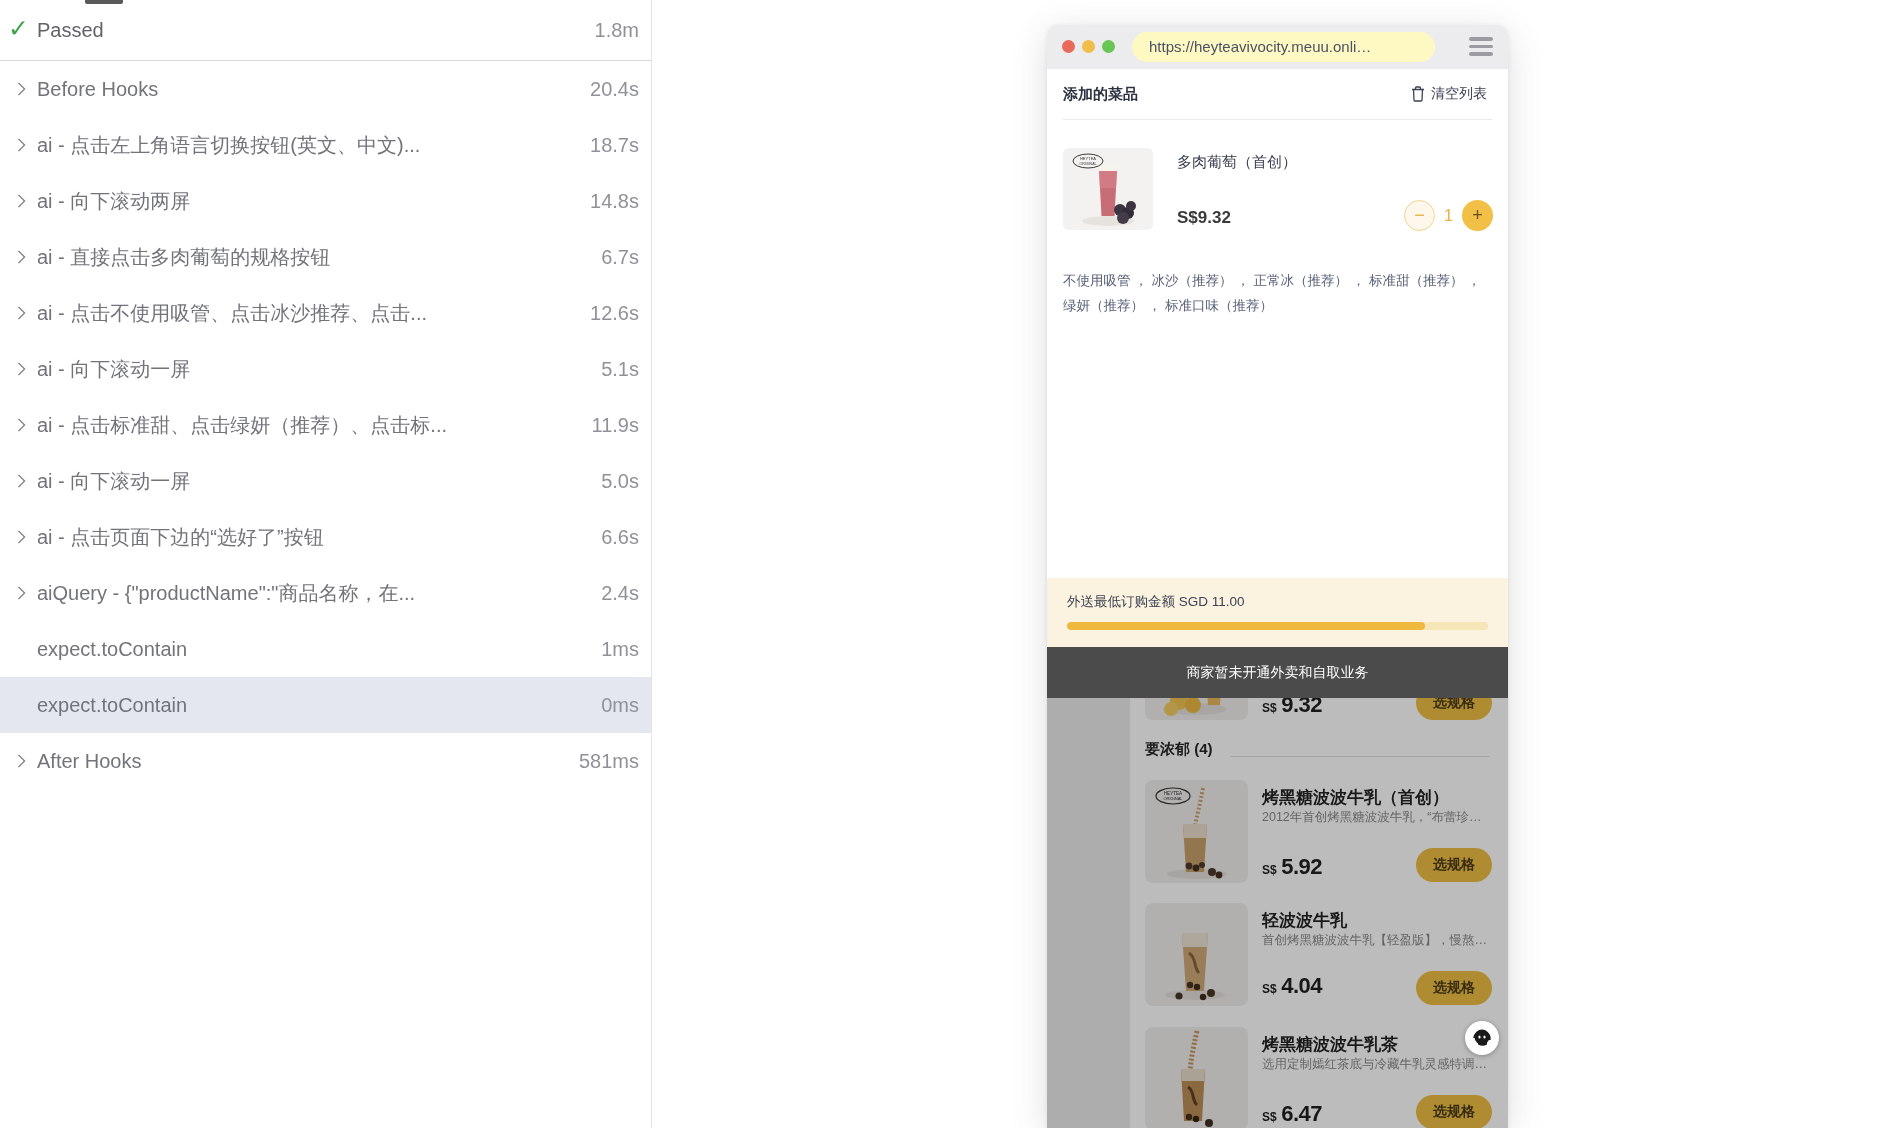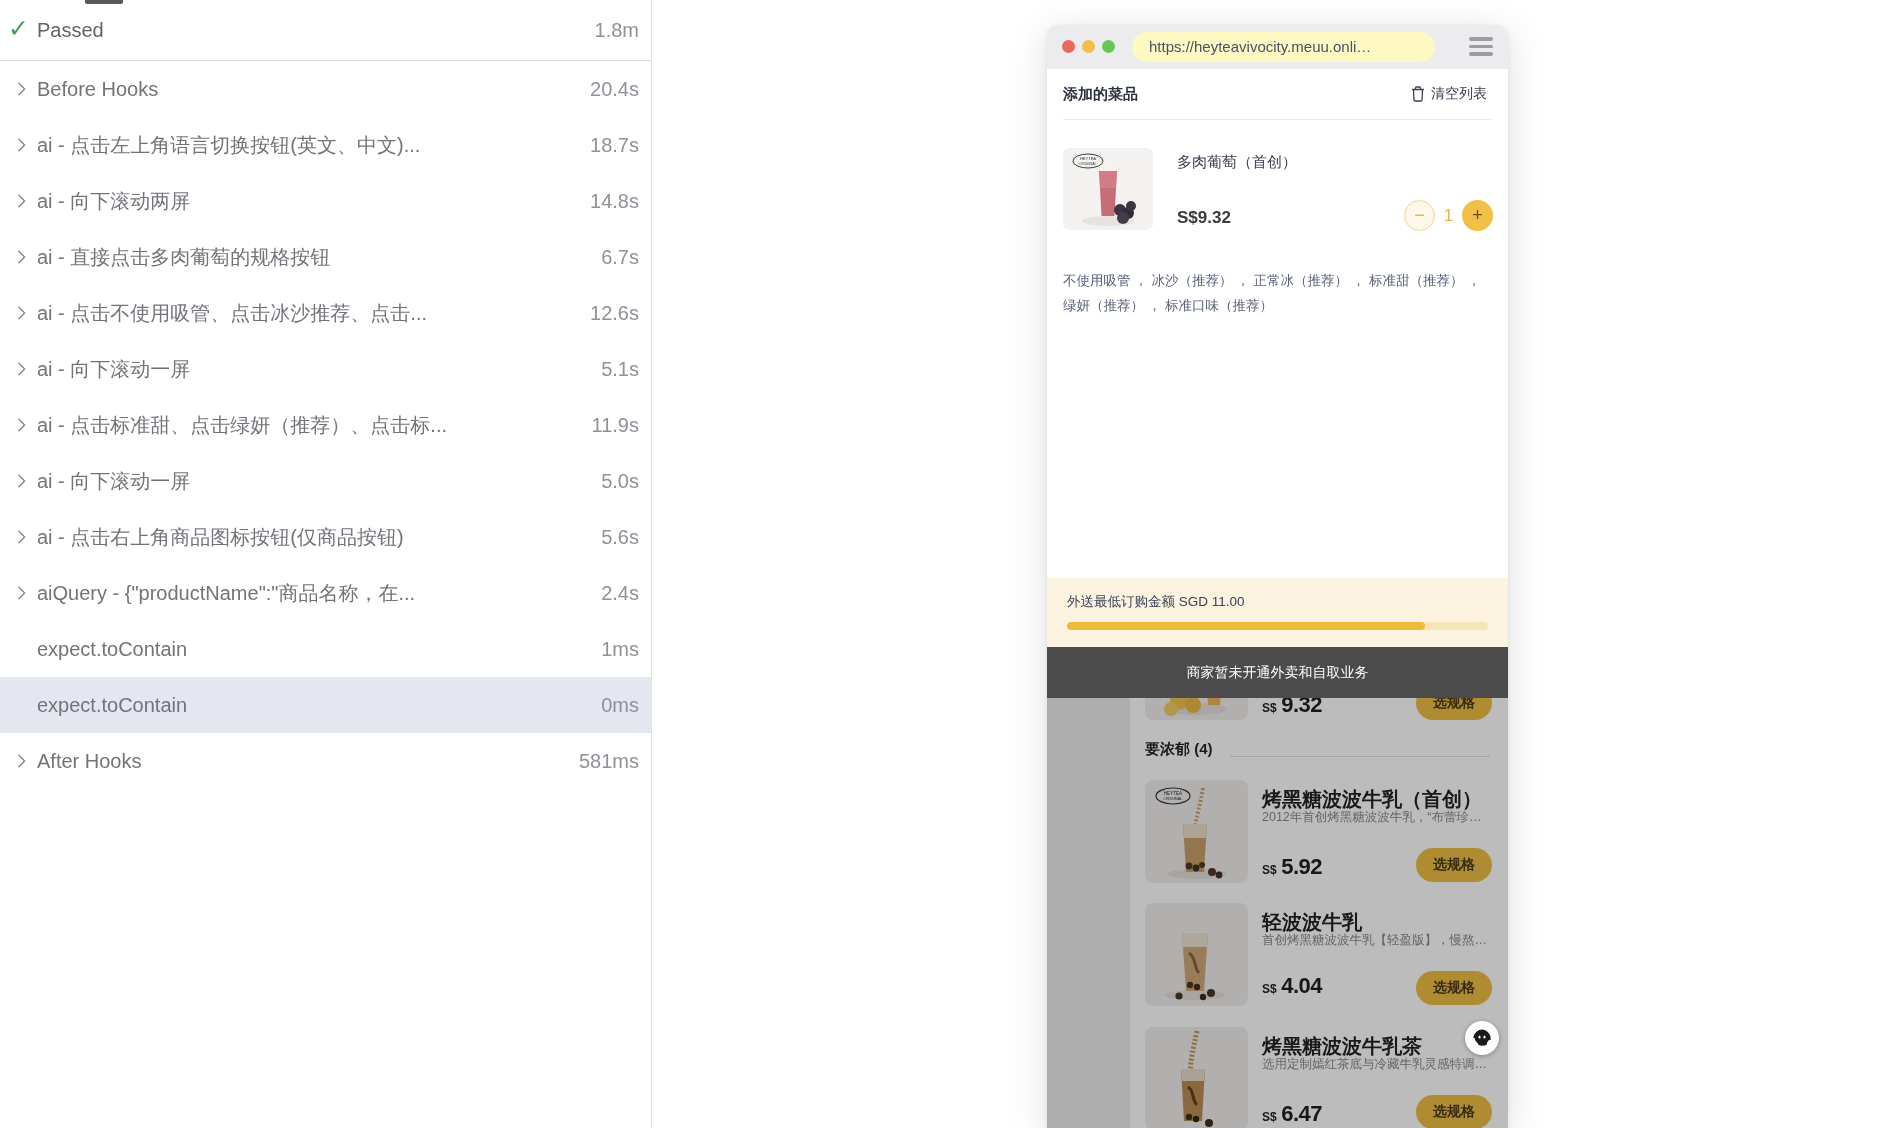--- a/index.html
+++ b/index.html
@@ -117,21 +117,21 @@
   }
 
   
   .menu-dim { position:absolute; top:630px; left:0; right:0; height:430px; overflow:hidden; background:#fff; }
   .menu-side { position:absolute; left:0; top:0; width:83px; height:100%; background:#ebebeb; }
   .menu-list { position:absolute; left:83px; top:0; width:378px; height:100%; }
   .m-img {
     position:absolute; left:15px; width:103px; height:103px; border-radius:8px;
     background:#f1efec; overflow:hidden;
   }
-  .m-name { position:absolute; left:132px; font-size:20px; font-weight:700; color:#1e1e1e; white-space:nowrap; }
+  .m-name { position:absolute; left:132px; font-size:17px; font-weight:700; color:#1e1e1e; white-space:nowrap; }
   .m-desc { position:absolute; left:132px; width:232px; font-size:12.5px; color:#868686; white-space:nowrap; overflow:hidden; }
   .m-price { position:absolute; left:132px; white-space:nowrap; color:#1b1b1b; }
   .m-price .cur { font-size:12px; font-weight:700; }
   .m-price .num { font-size:22px; font-weight:700; letter-spacing:-0.5px; }
   .m-spec {
     position:absolute; right:16px; height:34px; padding:0 17px; background:#eebd3e;
     border:none; border-radius:17px; font-size:14px; font-weight:600; color:#453712;
     display:flex; align-items:center; cursor:pointer;
     font-family:"Liberation Sans","DejaVu Sans",sans-serif;
   }
@@ -191,22 +191,22 @@
     <span class="lbl">ai - 点击标准甜、点击绿妍（推荐）、点击标...</span>
     <span class="time">11.9s</span>
   </div>
   <div class="trow">
     <span class="chev"></span>
     <span class="lbl">ai - 向下滚动一屏</span>
     <span class="time">5.0s</span>
   </div>
   <div class="trow">
     <span class="chev"></span>
-    <span class="lbl">ai - 点击右上角商品图标按钮(仅商品按钮)</span>
-    <span class="time">5.6s</span>
+    <span class="lbl">ai - 点击页面下边的“选好了”按钮</span>
+    <span class="time">6.6s</span>
   </div>
   <div class="trow">
     <span class="chev"></span>
     <span class="lbl">aiQuery - {"productName":"商品名称，在...</span>
     <span class="time">2.4s</span>
   </div>
   <div class="trow">
     <span class="lbl">expect.toContain</span>
     <span class="time">1ms</span>
   </div>

